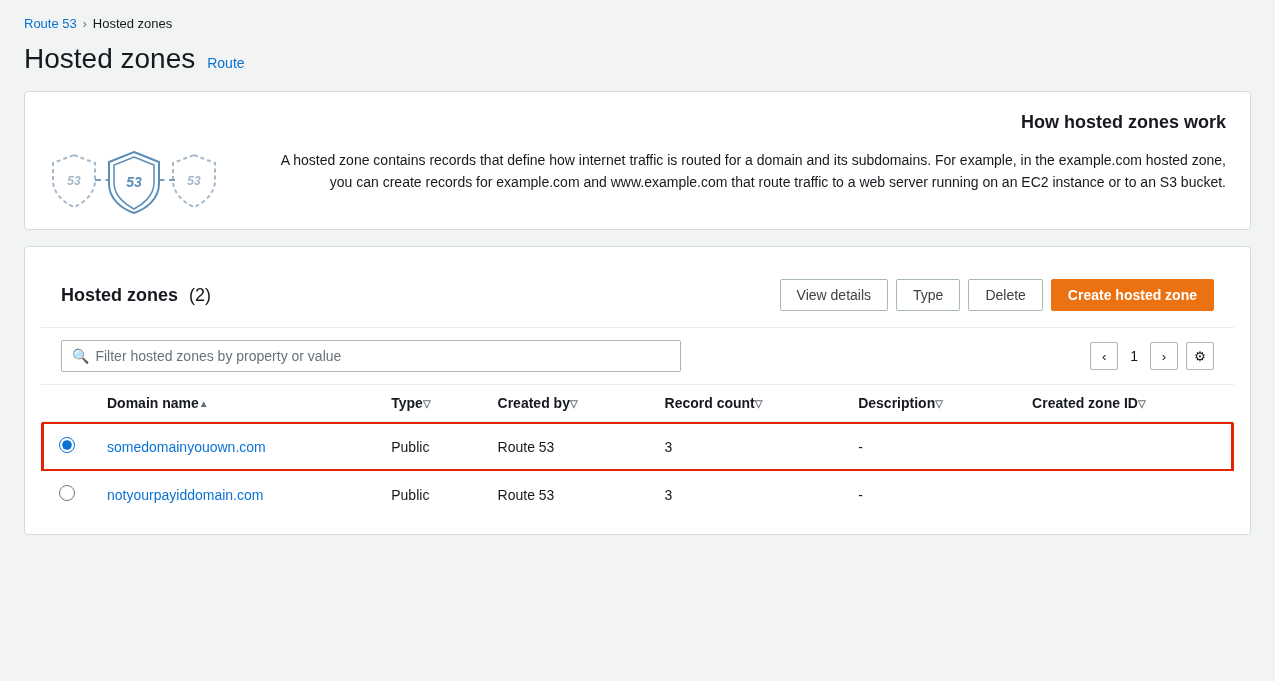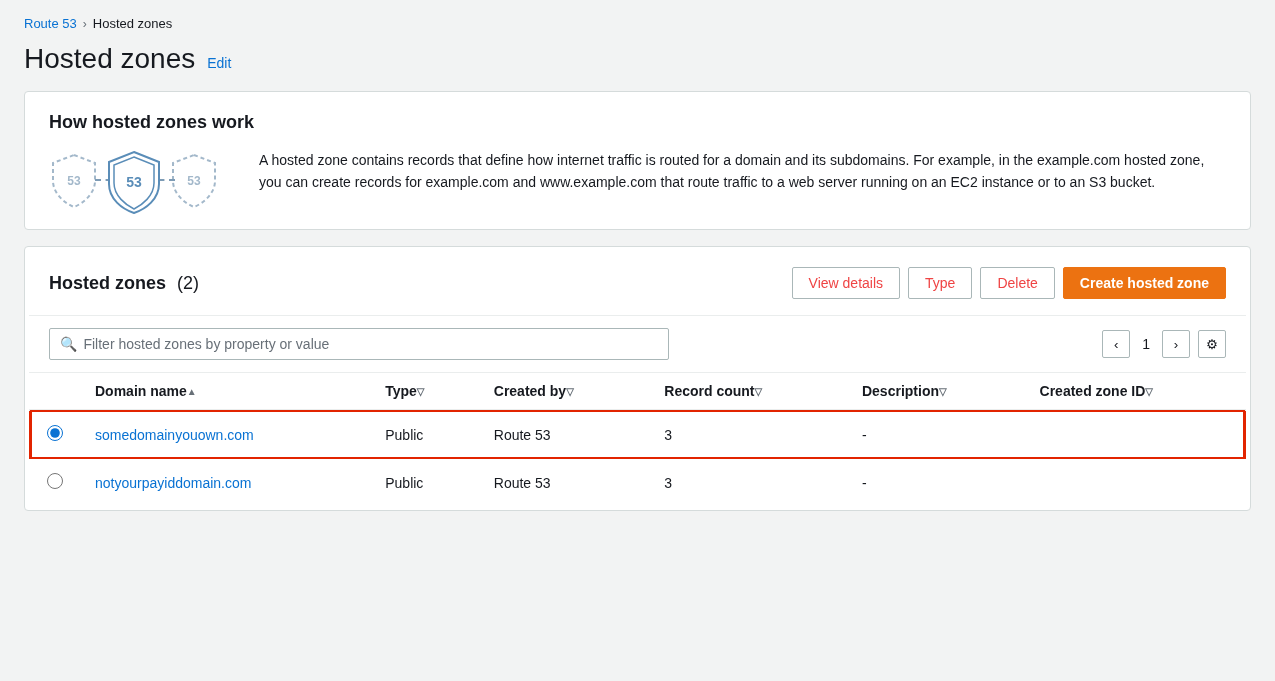--- a/index.html
+++ b/index.html
@@ -52,20 +52,21 @@
       text-decoration: none;
     }
 
     
     .info-card {
       background: #fff;
       border: 1px solid #d5dbdb;
       border-radius: 4px;
       padding: 20px 24px;
       margin-bottom: 16px;
+      text-align: right;
     }
     .info-card-title {
       font-size: 18px;
       font-weight: 700;
       margin-bottom: 16px;
       color: #16191f;
     }
     .info-card-body {
       display: flex;
       align-items: flex-start;
@@ -81,21 +82,21 @@
       font-size: 14px;
       line-height: 1.6;
       color: #16191f;
     }
 
     
     .table-card {
       background: #fff;
       border: 1px solid #d5dbdb;
       border-radius: 4px;
-      padding: 4px;
+      padding: 16px;
     }
     .table-header {
       display: flex;
       align-items: center;
       justify-content: space-between;
       padding: 16px 20px;
       border-bottom: 1px solid #eaeded;
     }
     .table-title {
       font-size: 18px;
@@ -111,21 +112,21 @@
       gap: 8px;
       align-items: center;
     }
     .btn {
       padding: 6px 16px;
       font-size: 14px;
       border-radius: 2px;
       cursor: pointer;
       border: 1px solid #aab7b8;
       background: #fff;
-      color: #ef4444;
+      color: #404040;
       height: 32px;
       display: flex;
       align-items: center;
     }
     .btn-primary {
       background: #ec7211;
       border-color: #ec7211;
       color: #fff;
       font-weight: 700;
       text-align: right;
@@ -253,28 +254,28 @@
 <div class="page-wrapper">
 
   <nav class="breadcrumb">
     <a>Route 53</a>
     <span class="breadcrumb-separator">›</span>
     <span class="breadcrumb-current">Hosted zones</span>
   </nav>
 
   <div class="page-header">
     <h1 class="page-title">Hosted zones</h1>
-    <a class="info-link">Edit</a>
+    <a class="info-link">Route</a>
   </div>
 
   <div class="info-card">
     <div class="info-card-title">How hosted zones work</div>
     <div class="info-card-body">
 
-      <div class="route53-icon" style="flex-shrink:0; display:flex; align-items:center; position:relative; width:170px; height:60px;">
+      <div class="route53-icon" style="flex-shrink:0; display:flex; align-items:center; position:relative; width:170px; height:60px;font-style:italic;">
 
         <svg width="50" height="56" viewBox="0 0 50 56" style="position:absolute; left:0; top:4px; opacity:0.7;">
           <path d="M25 2 L46 10 L46 28 C46 40 35 50 25 54 C15 50 4 40 4 28 L4 10 Z" fill="none" stroke="#7d9bb5" stroke-width="2" stroke-dasharray="4,3"></path>
           <text x="25" y="32" text-anchor="middle" font-size="12" font-weight="bold" fill="#7d9bb5">53</text>
         </svg>
 
         <svg width="50" height="56" viewBox="0 0 50 56" style="position:absolute; left:120px; top:4px; opacity:0.7;">
           <path d="M25 2 L46 10 L46 28 C46 40 35 50 25 54 C15 50 4 40 4 28 L4 10 Z" fill="none" stroke="#7d9bb5" stroke-width="2" stroke-dasharray="4,3"></path>
           <text x="25" y="32" text-anchor="middle" font-size="12" font-weight="bold" fill="#7d9bb5">53</text>
         </svg>

